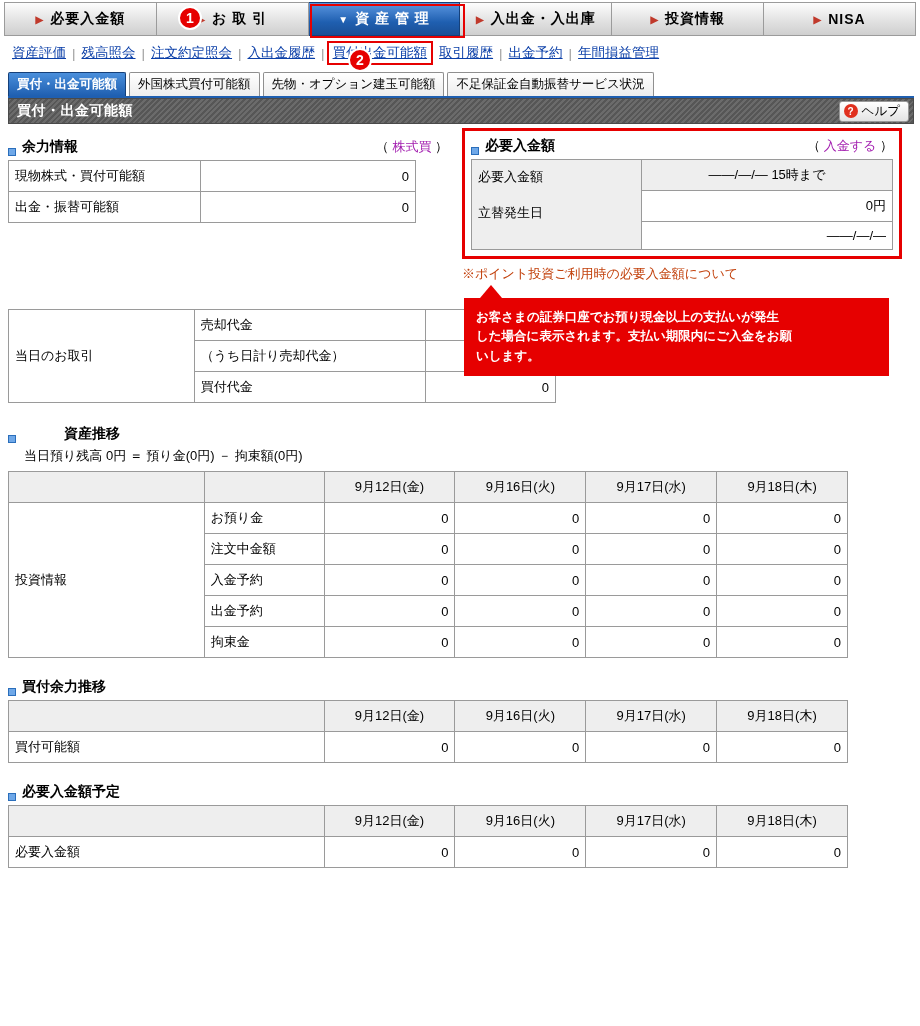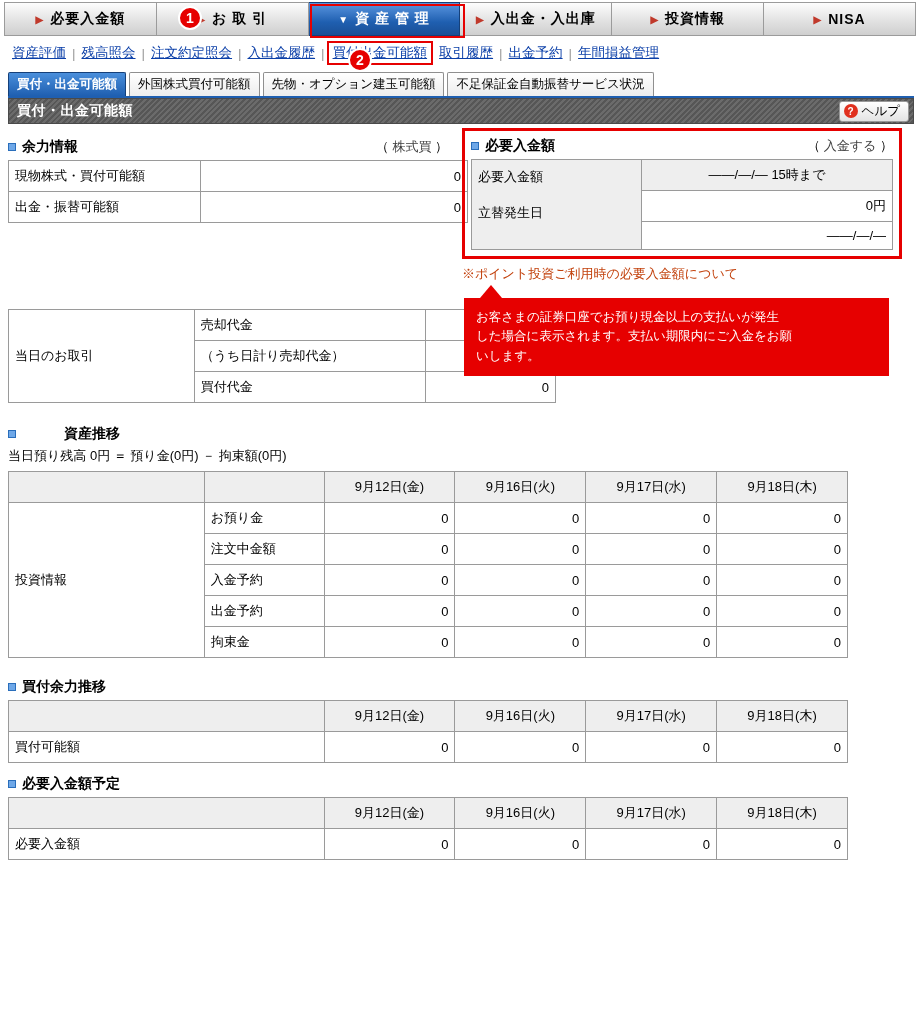--- a/index.html
+++ b/index.html
@@ -116,35 +116,35 @@
   }
   .help-circle {
     width: 14px; height: 14px; border-radius: 50%;
     background: #e0301e; color: #fff;
     font-size: 10px; font-weight: bold;
     display: flex; align-items: center; justify-content: center;
   }
 
   
   .sect-head {
-    display: flex; align-items: center;
+    display: flex; align-items: flex-end;
     font-weight: bold; font-size: 14px;
     margin: 10px 0 4px 0;
   }
   .sect-head .bullet {
     width: 8px; height: 8px;
     border: 1px solid #2a6ebb;
     background: #6fa8e8;
     margin-right: 6px;
   }
   .sect-link {
     margin-left: auto;
     font-weight: normal; font-size: 13px;
   }
-  .sect-link a { color: #404040; margin-top: 18px; }
+  .sect-link a { color: #a21caf; margin-top: 18px; }
 
   
   table.grid {
     border-collapse: collapse;
     font-size: 13px;
   }
   table.grid td, table.grid th {
     border: 1px solid #9a9a9a;
     padding: 6px 6px;
     font-weight: normal;
@@ -176,21 +176,21 @@
   .note-link a { color: #c2410c; }
 
   
   .callout {
     position: absolute;
     left: 0; top: 0;
     width: 425px;
     background: #e60000;
     color: #fff;
     font-size: 12.5px;
-    font-weight: normal;
+    font-weight: bold;
     line-height: 1.55;
     padding: 10px 12px;
   }
   .callout:before {
     content: "";
     position: absolute;
     top: -13px; left: 16px;
     border-left: 11px solid transparent;
     border-right: 11px solid transparent;
     border-bottom: 13px solid #e60000;
@@ -203,21 +203,21 @@
     border-radius: 50%;
     background: #e60000;
     color: #fff;
     font-size: 14px; font-weight: bold;
     display: flex; align-items: center; justify-content: center;
     border: 2px solid #fff;
     z-index: 30;
   }
 
   .content { margin: 0 6px 0 8px; }
-  .small-note { font-size: 13px; margin: 2px 0 6px 0; }
+  .small-note { font-size: 13px; margin: 2px 0 6px 16px; }
 
   .t-assets { width: 840px; }
   .t-assets td.rowlab { width: 196px; }
   .t-assets td.sublab { width: 120px; }
   .t-assets td.num { width: 131px; }
 
   .t-kaituke { width: 840px; }
   .t-kaituke td.rowlab { width: 316px; }
   .t-kaituke td.num { width: 131px; }
 
@@ -295,21 +295,21 @@
     <div class="row-2col">
 
       <div class="col-left">
         <div class="sect-head">
           <span class="bullet"></span>
           <span>余力情報</span>
           <span class="sect-link">
             （&nbsp;<a>株式買</a>&nbsp;）
           </span>
         </div>
-        <table class="grid yoryoku" style="width:460px;">
+        <table class="grid yoryoku" style="width:408px;">
           <tbody>
               <tr>
             <td class="label">現物株式・買付可能額</td>
             <td class="num">0</td>
           </tr>
           <tr>
             <td class="label">出金・振替可能額</td>
             <td class="num">0</td>
           </tr>
         </tbody>
@@ -449,21 +449,21 @@
         <td class="num">0</td>
         <td class="num">0</td>
         <td class="num">0</td>
         <td class="num">0</td>
       </tr>
     </tbody>
       </table>
   </div>
 
   <div class="content">
-    <div class="sect-head" style="margin-top:12px;">
+    <div class="sect-head" style="margin-top:20px;">
       <span class="bullet"></span>
       <span>必要入金額予定</span>
     </div>
     <table class="grid t-kaituke">
       <tbody>
           <tr>
         <th class="rowlab"></th>
         <th>9月12日(金)</th>
         <th>9月16日(火)</th>
         <th>9月17日(水)</th>

